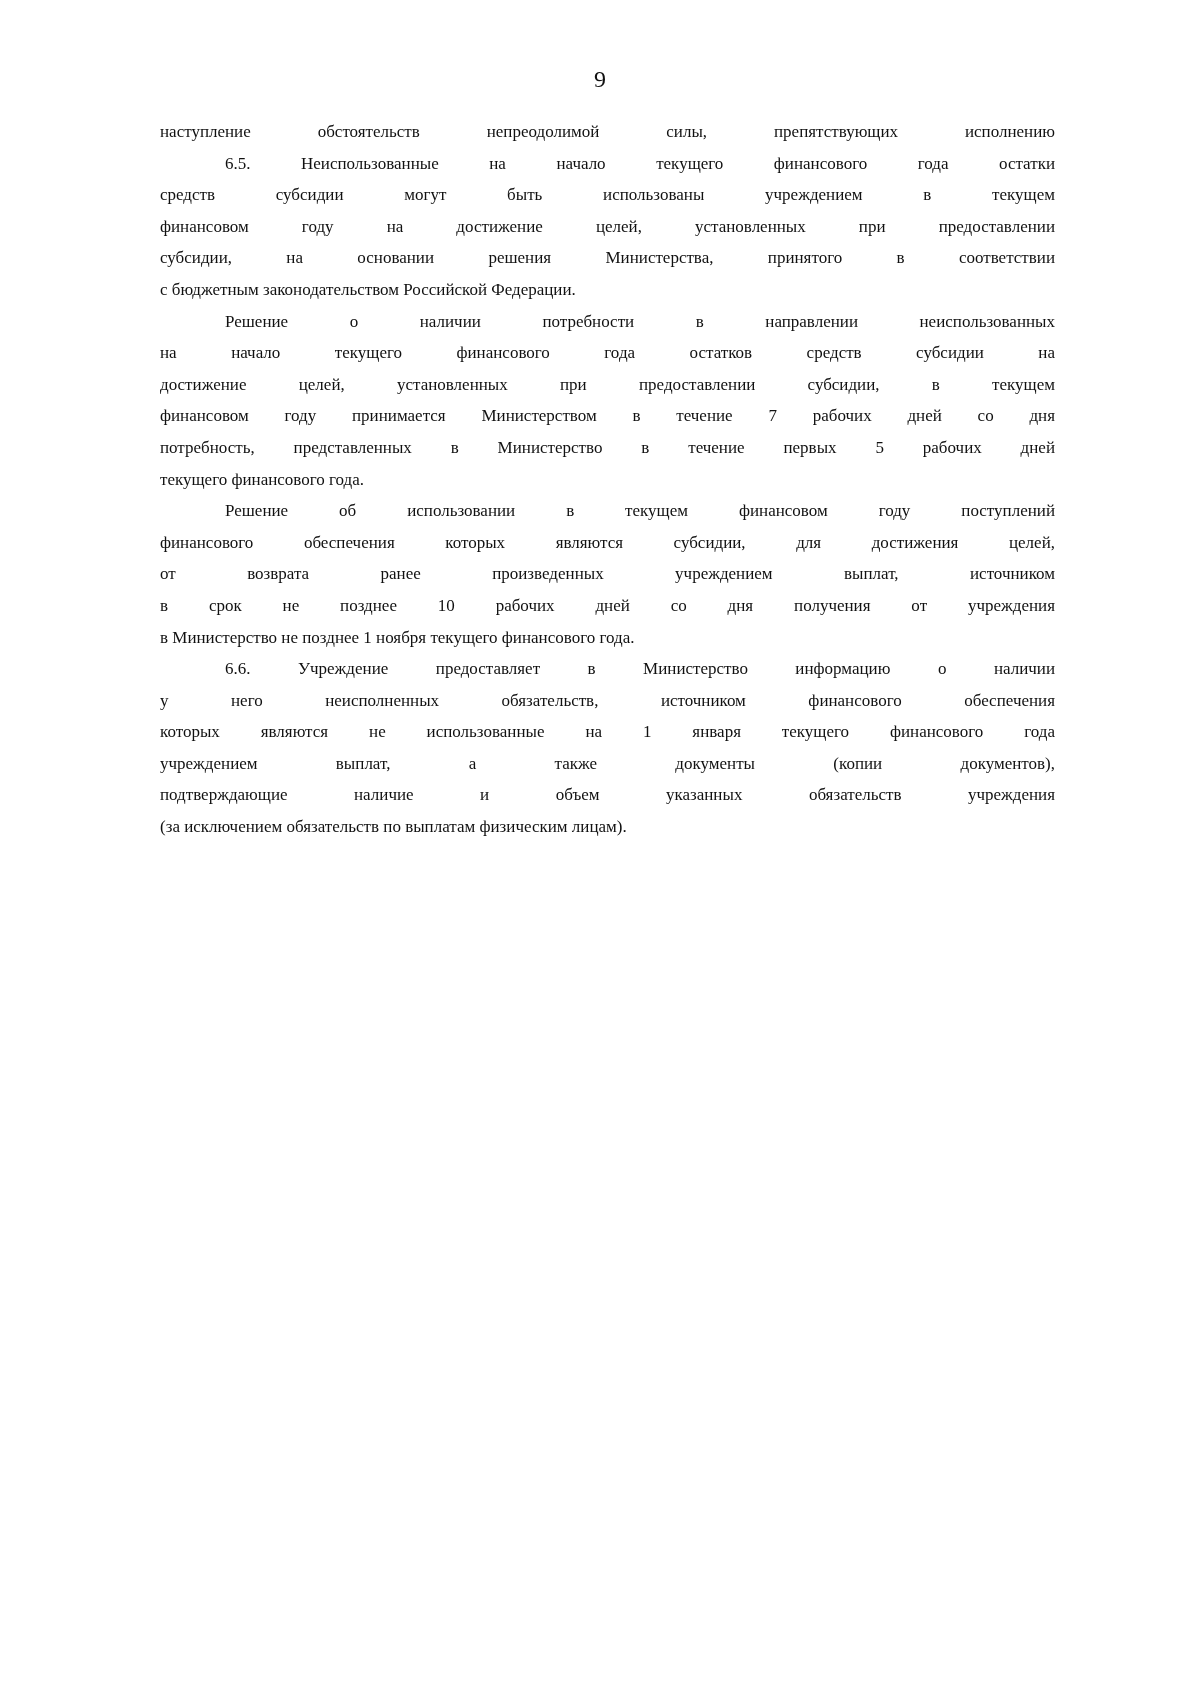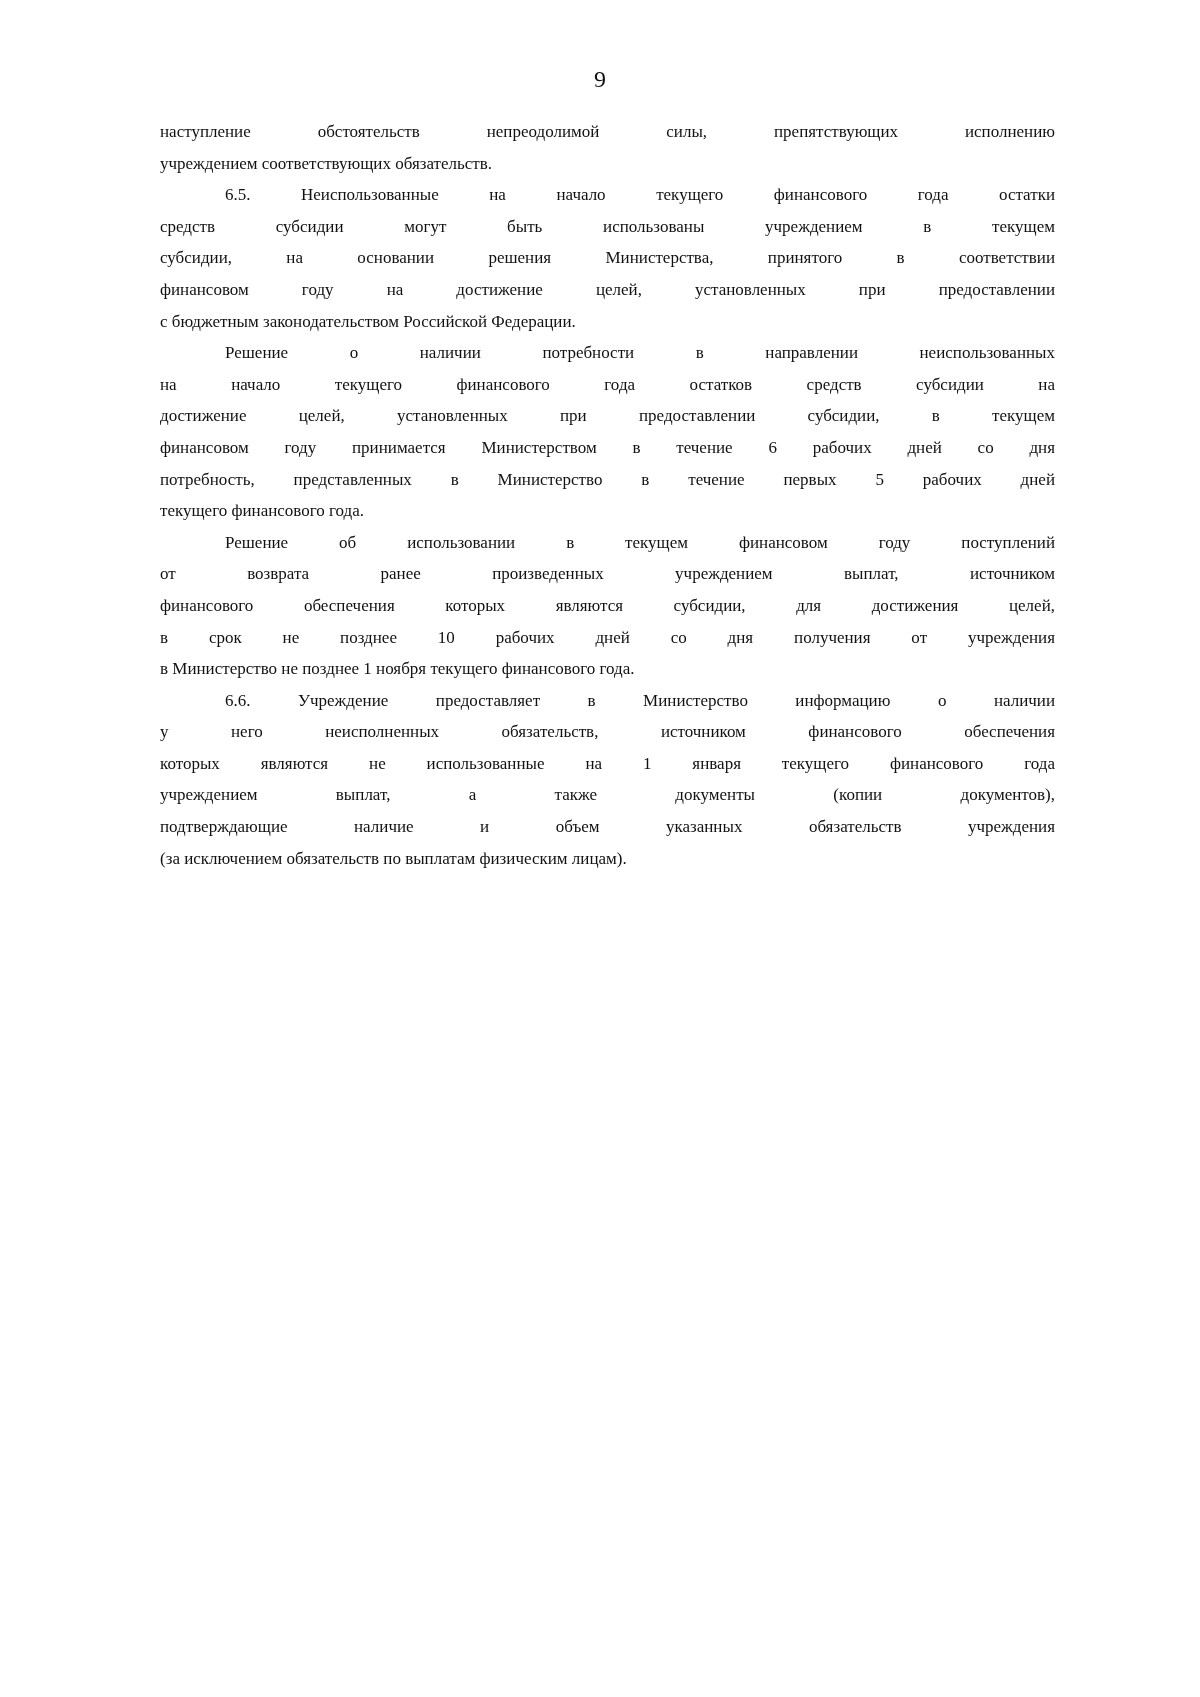--- a/index.html
+++ b/index.html
@@ -22,44 +22,43 @@
 </style>
 </head>
 <body>
 
 <div class="page-number">9</div>
 
 <div class="doc">
 
   <div>
     <span class="line">наступление обстоятельств непреодолимой силы, препятствующих исполнению</span>
-    <span class="line last">учреждением соответствующих обязательств.</span>
   </div>
 
   <div>
     <span class="line indent">6.5. Неиспользованные на начало текущего финансового года остатки</span>
     <span class="line">средств субсидии могут быть использованы учреждением в текущем</span>
+    <span class="line">финансовом году на достижение целей, установленных при предоставлении</span>
     <span class="line">субсидии, на основании решения Министерства, принятого в соответствии</span>
-    <span class="line">финансовом году на достижение целей, установленных при предоставлении</span>
     <span class="line last">с бюджетным законодательством Российской Федерации.</span>
   </div>
 
   <div>
     <span class="line indent">Решение о наличии потребности в направлении неиспользованных</span>
     <span class="line">на начало текущего финансового года остатков средств субсидии на</span>
     <span class="line">достижение целей, установленных при предоставлении субсидии, в текущем</span>
-    <span class="line">финансовом году принимается Министерством в течение 6 рабочих дней со дня</span>
+    <span class="line">финансовом году принимается Министерством в течение 7 рабочих дней со дня</span>
     <span class="line">потребность, представленных в Министерство в течение первых 5 рабочих дней</span>
     <span class="line last">текущего финансового года.</span>
   </div>
 
   <div>
     <span class="line indent">Решение об использовании в текущем финансовом году поступлений</span>
+    <span class="line">финансового обеспечения которых являются субсидии, для достижения целей,</span>
     <span class="line">от возврата ранее произведенных учреждением выплат, источником</span>
-    <span class="line">финансового обеспечения которых являются субсидии, для достижения целей,</span>
     <span class="line">в срок не позднее 10 рабочих дней со дня получения от учреждения</span>
     <span class="line last">в Министерство не позднее 1 ноября текущего финансового года.</span>
   </div>
 
   <div>
     <span class="line indent">6.6. Учреждение предоставляет в Министерство информацию о наличии</span>
     <span class="line">у него неисполненных обязательств, источником финансового обеспечения</span>
     <span class="line">которых являются не использованные на 1 января текущего финансового года</span>
     <span class="line">учреждением выплат, а также документы (копии документов),</span>
     <span class="line">подтверждающие наличие и объем указанных обязательств учреждения</span>

